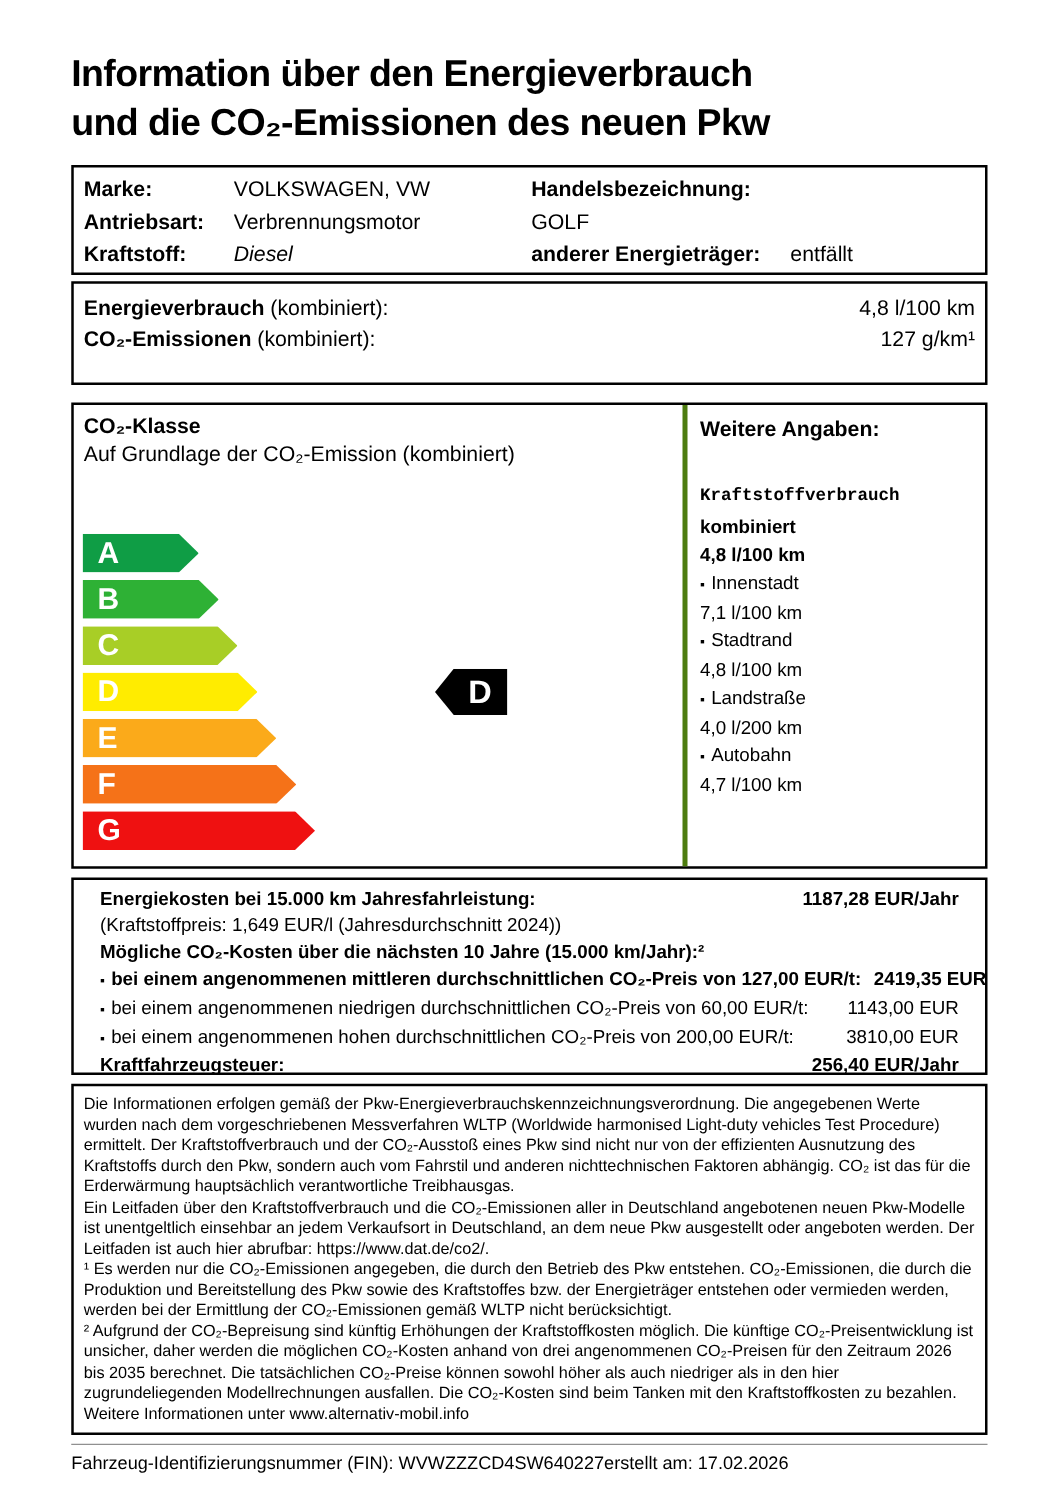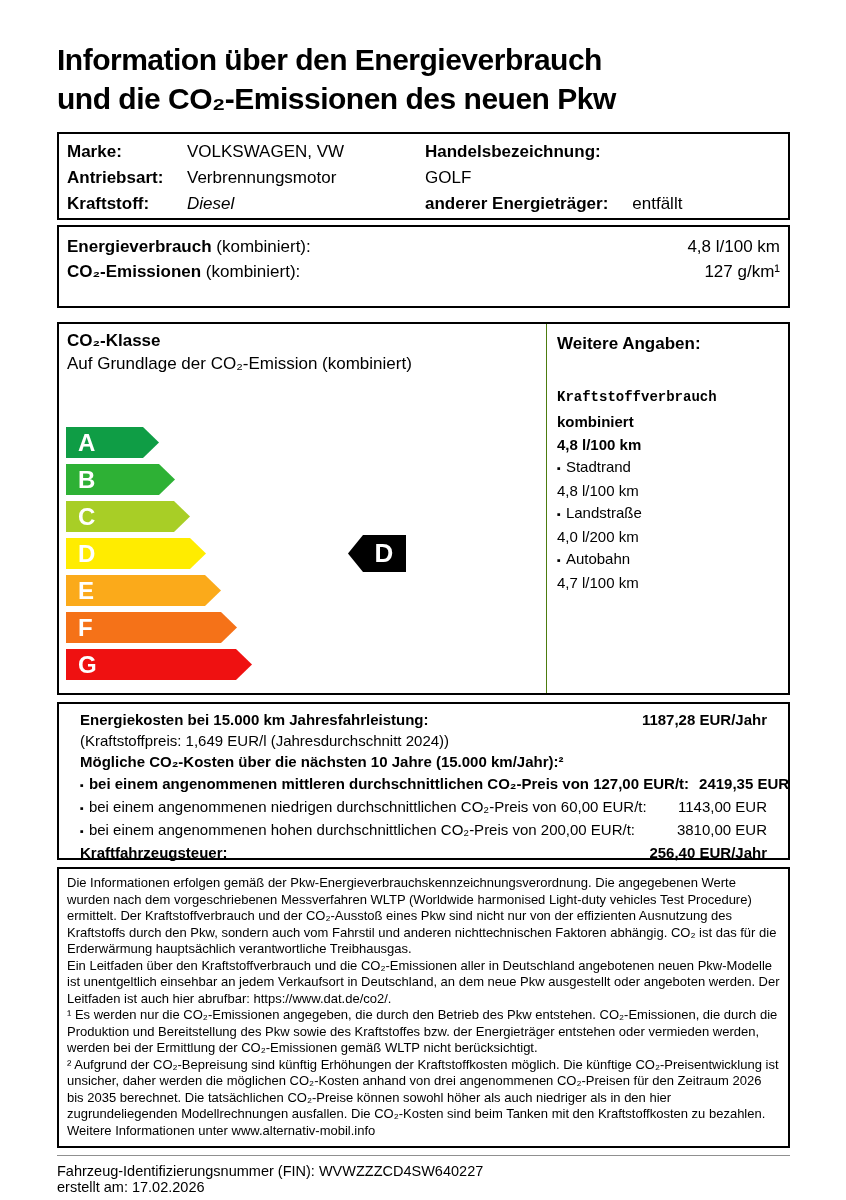--- a/index.html
+++ b/index.html
@@ -49,40 +49,40 @@
   .bar:nth-of-type(4){ width:140px; }
   .bar:nth-of-type(5){ width:155px; }
   .bar:nth-of-type(6){ width:171px; }
   .bar:nth-of-type(7){ width:186px; }
   .pointer {
     position:absolute; left:282px; top:108px; width:58px; height:37px;
     display:flex; align-items:center; justify-content:center; padding-left:14px;
     color:#fff; font-weight:bold; font-size:26px;
     clip-path:polygon(0 50%, 15px 0, 100% 0, 100% 100%, 15px 100%);
   }
-  .class-right { flex:1; border-left:1px solid #4d7c0f; padding:8px 8px 0 10px; }
+  .class-right { flex:1; border-left:4px solid #4d7c0f; padding:8px 8px 0 10px; }
   .details-title { font-size:17px; font-weight:bold; line-height:24px; margin-bottom:31px; }
   .details-section { font-size:14px; font-weight:bold; line-height:21px; margin-bottom:3px;font-family:Liberation Mono, monospace; }
   .details-row { display:flex; justify-content:space-between; font-size:15px; line-height:22.5px;flex-direction:column; }
   .details-row .bullet { font-size:11px; margin-right:5px; }
   .details-row.bold-row { font-weight:bold; }
 
   
   .box-costs { margin-top:7px; height:158px; padding:5px 21px; font-size:15px; }
   .box-costs .row { display:flex; justify-content:space-between; line-height:21.2px; white-space:nowrap; }
   .box-costs .bullet { font-size:11px; margin-right:5px; }
   .box-costs .val { margin-left:10px; }
 
   
   .box-fine { margin-top:7px; height:281px; padding:6px 8px; font-size:13px; line-height:16.5px; }
   .box-fine p { margin:0; }
 
   
   .footer-rule { border:none; border-top:1px solid #909090; margin-top:7px; }
-  .footer { display:flex; justify-content:flex-start; font-size:14.5px; margin-top:7px;flex-direction:column; }
+  .footer { display:flex; justify-content:flex-start; font-size:14.5px; margin-top:7px; }
 </style>
 </head>
 <body>
 
 <div class="page">
 
   <div class="title">
     <div>Information über den Energieverbrauch</div>
     <div>und die CO₂-Emissionen des neuen Pkw</div>
   </div>
@@ -159,20 +159,24 @@
       </div>
     </div>
     <div class="class-right">
       <div class="details-title">Weitere Angaben:</div>
       <div class="details-section">Kraftstoffverbrauch</div>
       <div class="details-row bold-row">
         <span>kombiniert</span>
         <span>4,8 l/100 km</span>
       </div>
       <div class="details-row">
+        <span><span class="bullet">▪</span><span>Innenstadt</span></span>
+        <span>7,1 l/100 km</span>
+      </div>
+      <div class="details-row">
         <span><span class="bullet">▪</span><span>Stadtrand</span></span>
         <span>4,8 l/100 km</span>
       </div>
       <div class="details-row">
         <span><span class="bullet">▪</span><span>Landstraße</span></span>
         <span>4,0 l/200 km</span>
       </div>
       <div class="details-row">
         <span><span class="bullet">▪</span><span>Autobahn</span></span>
         <span>4,7 l/100 km</span>

